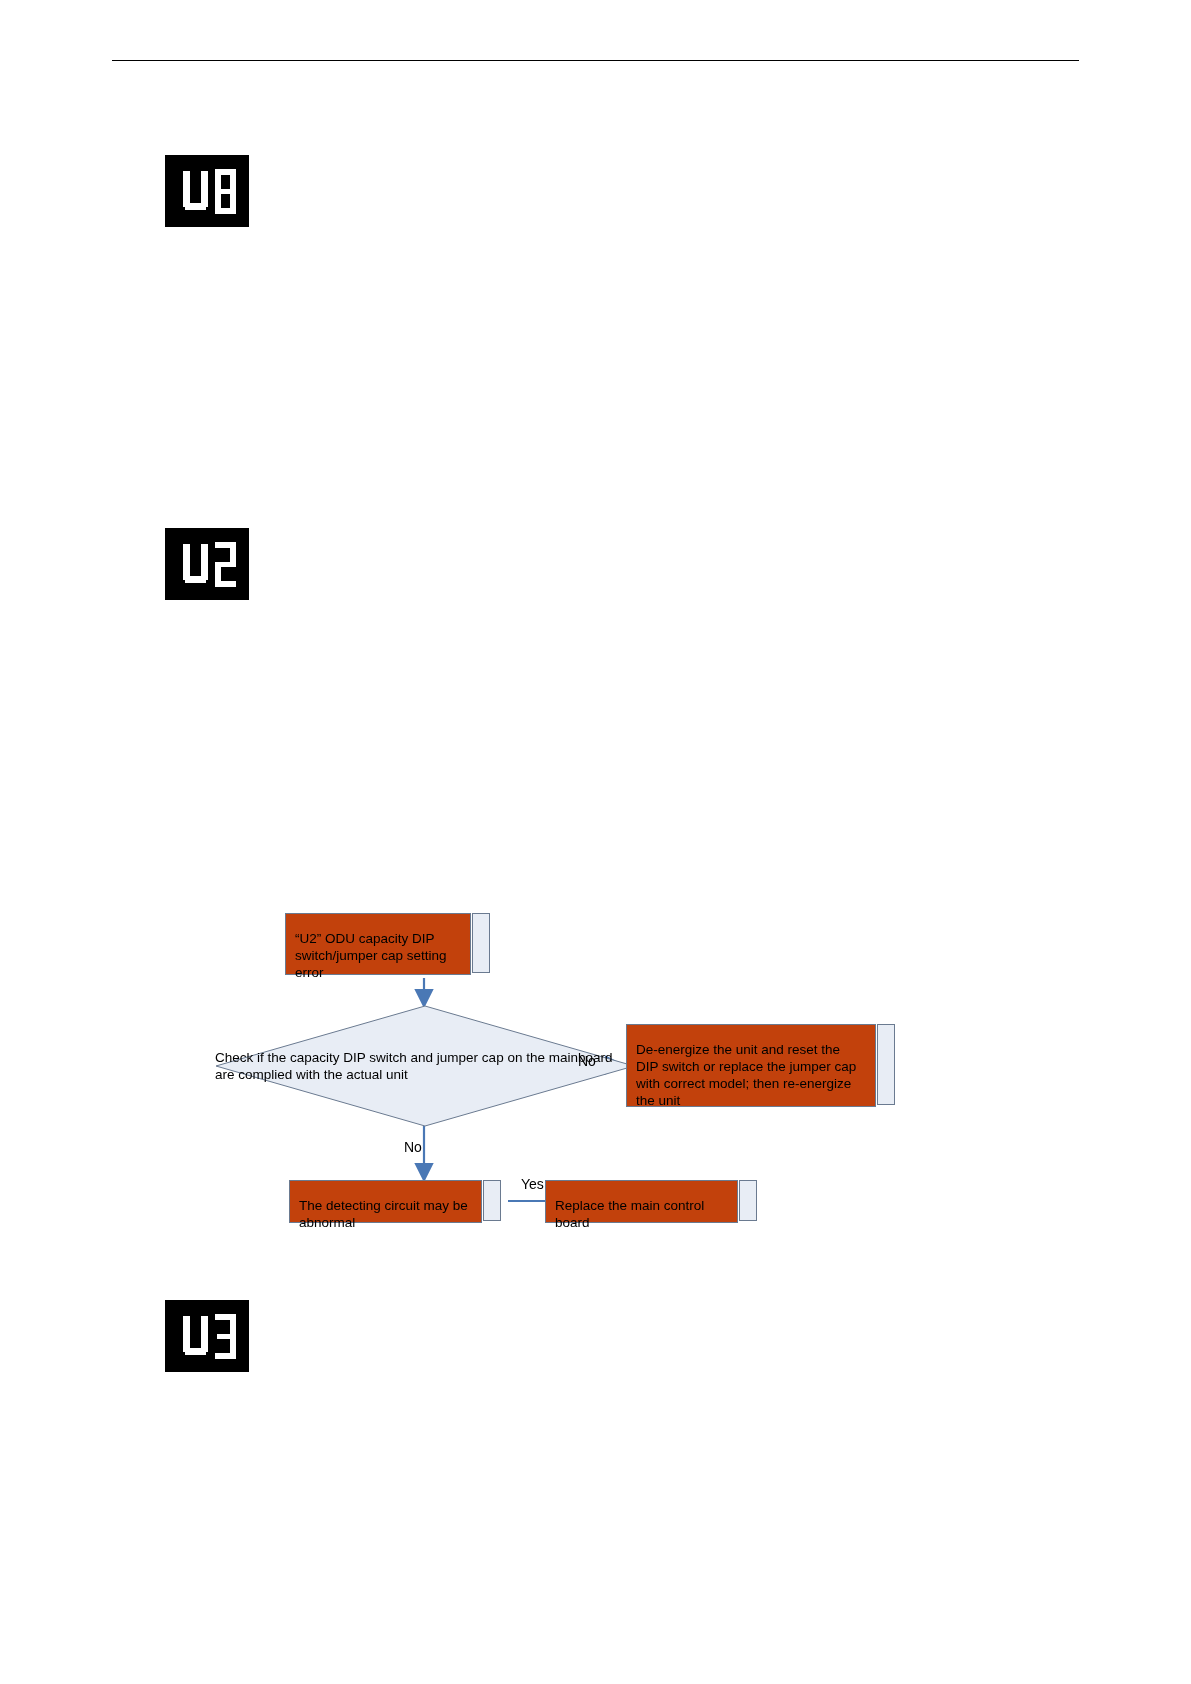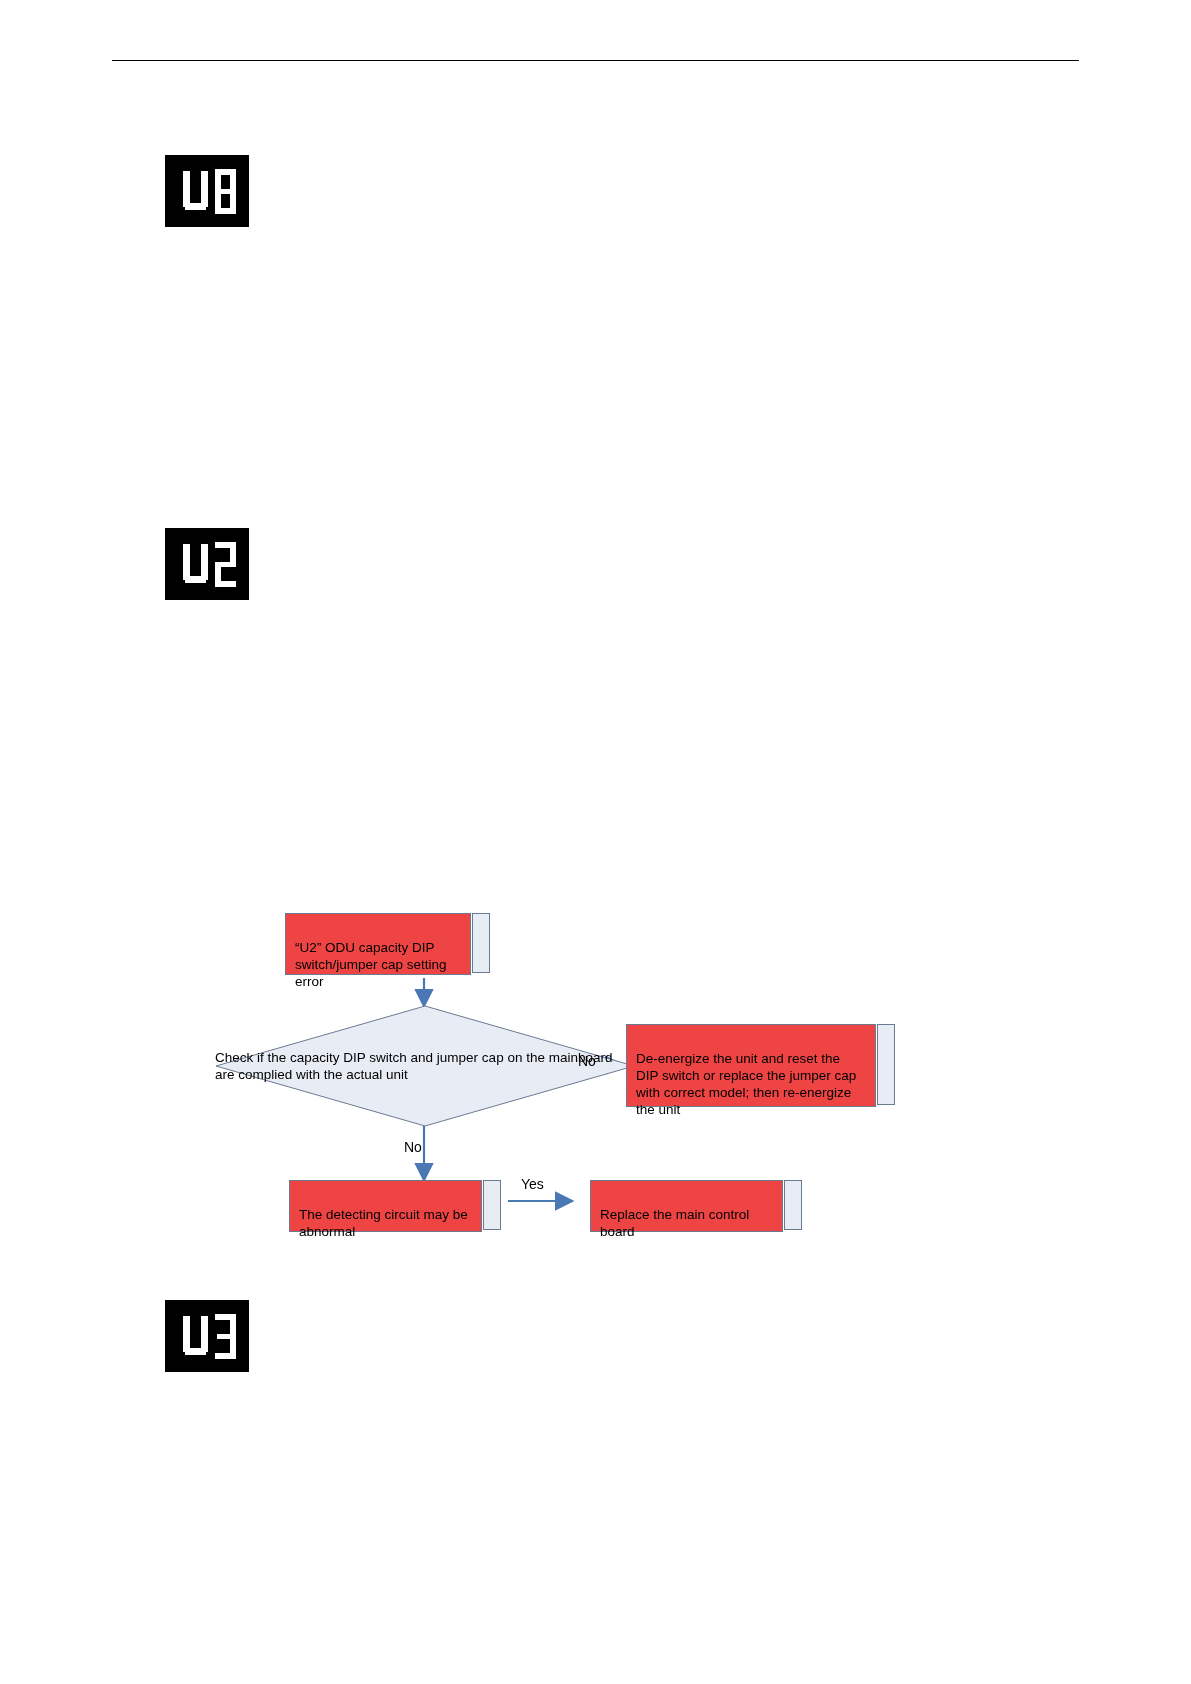--- a/index.html
+++ b/index.html
@@ -54,26 +54,26 @@
   .flow {
     position: absolute;
     left: 0;
     top: 0;
     width: 1191px;
     height: 1684px;
   }
   .node {
     position: absolute;
     box-sizing: border-box;
-    background: #ef4444;
+    background: #c2410c;
     border: 1px solid #6a7a90;
     font-size: 13.5px;
     line-height: 17px;
     color: #000;
-    padding: 25px 9px;
+    padding: 16px 9px;
   }
   .node.shadow-right::after {
     content: "";
     position: absolute;
     top: -1px;
     right: -20px;
     width: 18px;
     height: 100%;
     background: #e8edf5;
     border: 1px solid #6a7a90;
@@ -211,18 +211,18 @@
     <div class="node shadow-right" style="left:289px; top:1180px; width:193px; height:43px;">
       <span>The detecting circuit may be abnormal</span>
     </div>
 
     <div class="node shadow-right" style="left:626px; top:1024px; width:250px; height:83px;">
       <span>De-energize the unit and reset the DIP switch or replace the jumper cap with correct model; then re-energize the unit</span>
     </div>
 
     <div class="edge-label" style="left:521px; top:1176px;">Yes</div>
 
-    <div class="node shadow-right" style="left:590px; top:1180px; width:193px; height:51px;">
+    <div class="node shadow-right" style="left:545px; top:1180px; width:193px; height:43px;">
       <span>Replace the main control board</span>
     </div>
 
   </div>
 </div>
 
 </body></html>

